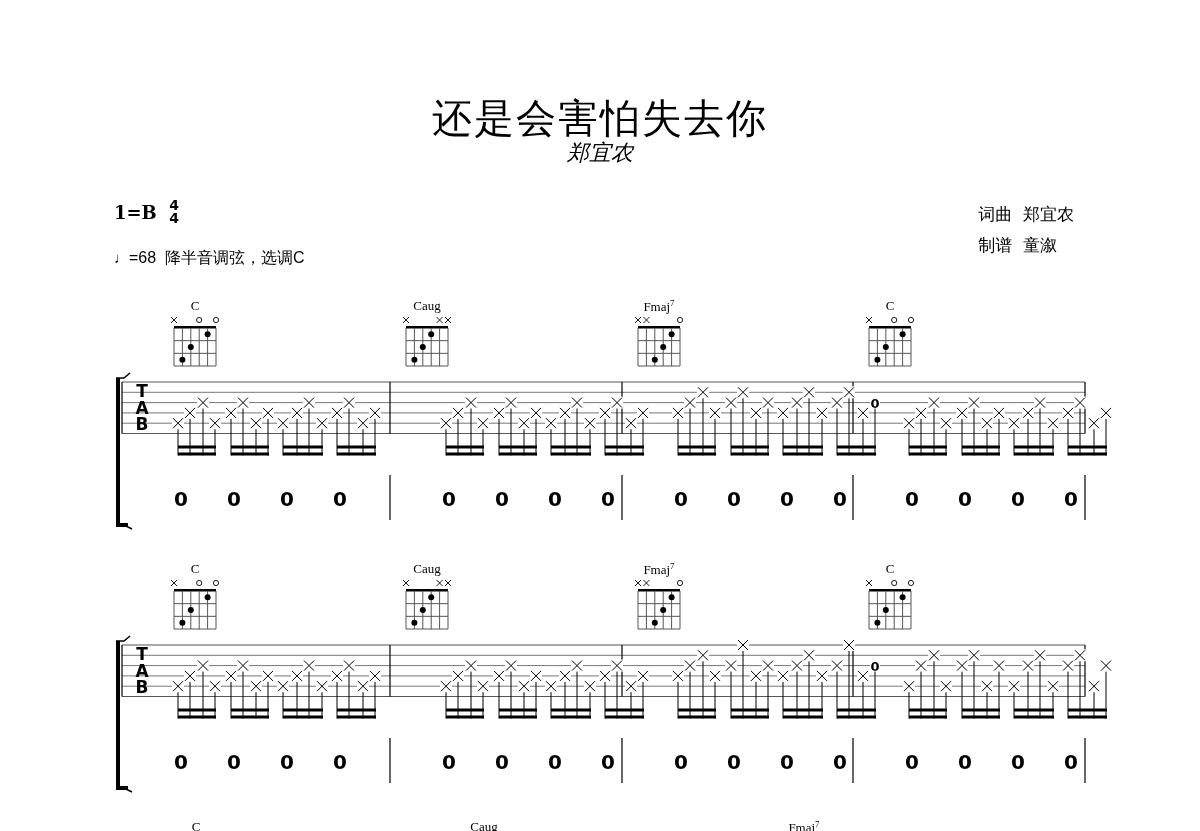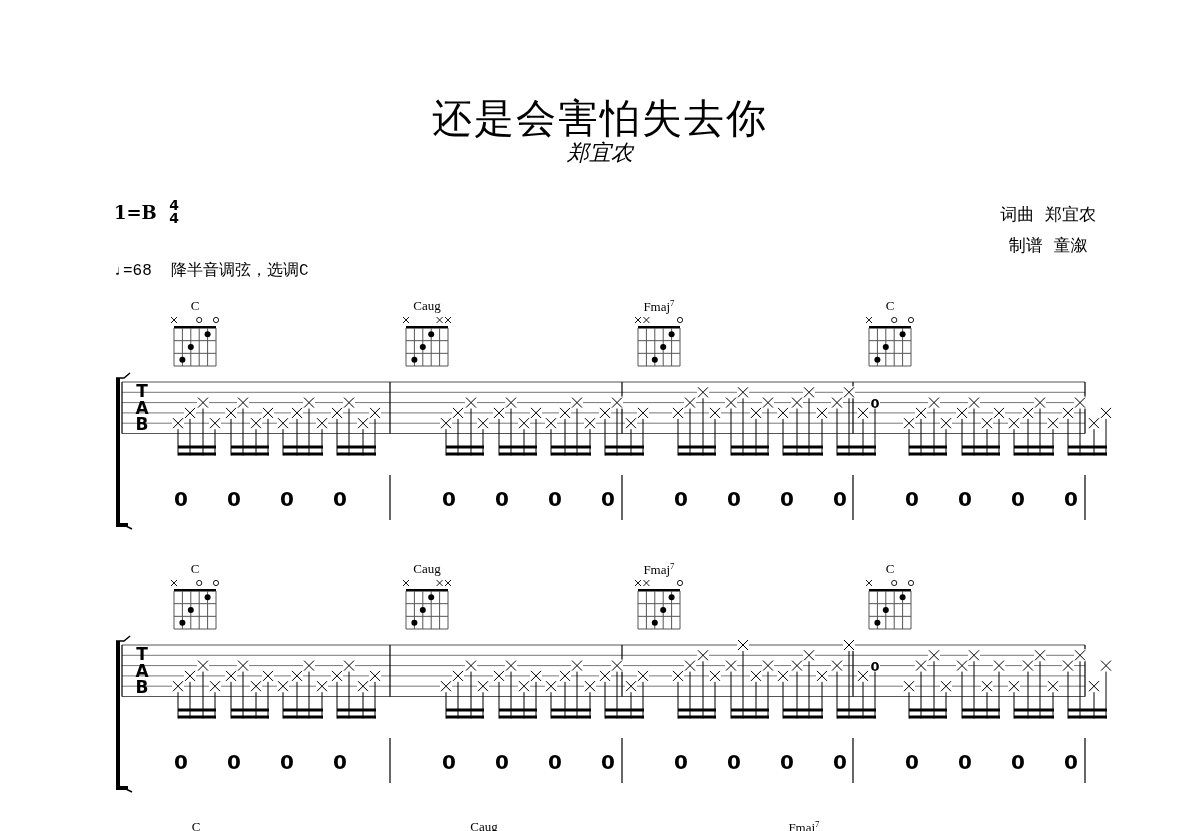--- a/index.html
+++ b/index.html
@@ -2,22 +2,22 @@
 <html><head>
 <meta charset="utf-8">
 <style>
   html, body { margin: 0; padding: 0; background: #ffffff; }
   body { width: 1200px; height: 831px; position: relative; overflow: hidden; font-family: "DejaVu Serif", serif; color: #000; }
   .abs { position: absolute; }
   .title { left: 0; width: 1200px; top: 70px; text-align: center; font-family: "DejaVu Serif", serif; font-size: 40px; letter-spacing: 2px; margin-top: 21px; }
   .artist { left: 0; width: 1200px; top: 138px; text-align: center; font-family: "DejaVu Serif", serif; font-size: 22px; font-style: italic; }
   .key { left: 114px; top: 202px; font-family: "DejaVu Serif", serif; font-weight: bold; font-size: 18px; text-align: right; }
   .timesig { left: 168px; top: 199px; font-family: "DejaVu Sans", sans-serif; font-weight: bold; font-size: 14px; line-height: 13px; text-align: center; width: 12px; }
-  .tempo { left: 114px; top: 260px; font-family: Liberation Mono, monospace; font-size: 16px; }
-  .credits { right: 104px; top: 199px; font-family: "DejaVu Serif", serif; font-size: 17px; text-align: center; line-height: 31px; }
+  .tempo { left: 114px; top: 248px; font-family: Liberation Sans, sans-serif; font-size: 16px; }
+  .credits { right: 126px; top: 199px; font-family: "DejaVu Serif", serif; font-size: 17px; text-align: left; line-height: 31px; }
   .credits span { display: inline-block; }
   .chordname { font-family: "Liberation Serif", serif; font-size: 13px; text-align: center; width: 60px; }
   .chordname sup { font-size: 9px; }
   svg text { font-family: "DejaVu Sans", sans-serif; }
 </style>
 </head>
 <body>
 
 <div class="abs title">还是会害怕失去你</div>
 <div class="abs artist">郑宜农</div>

